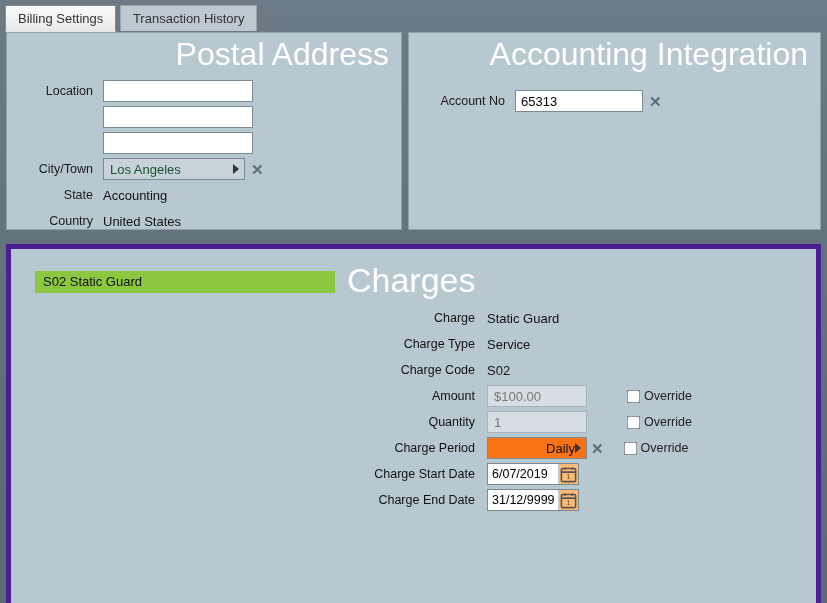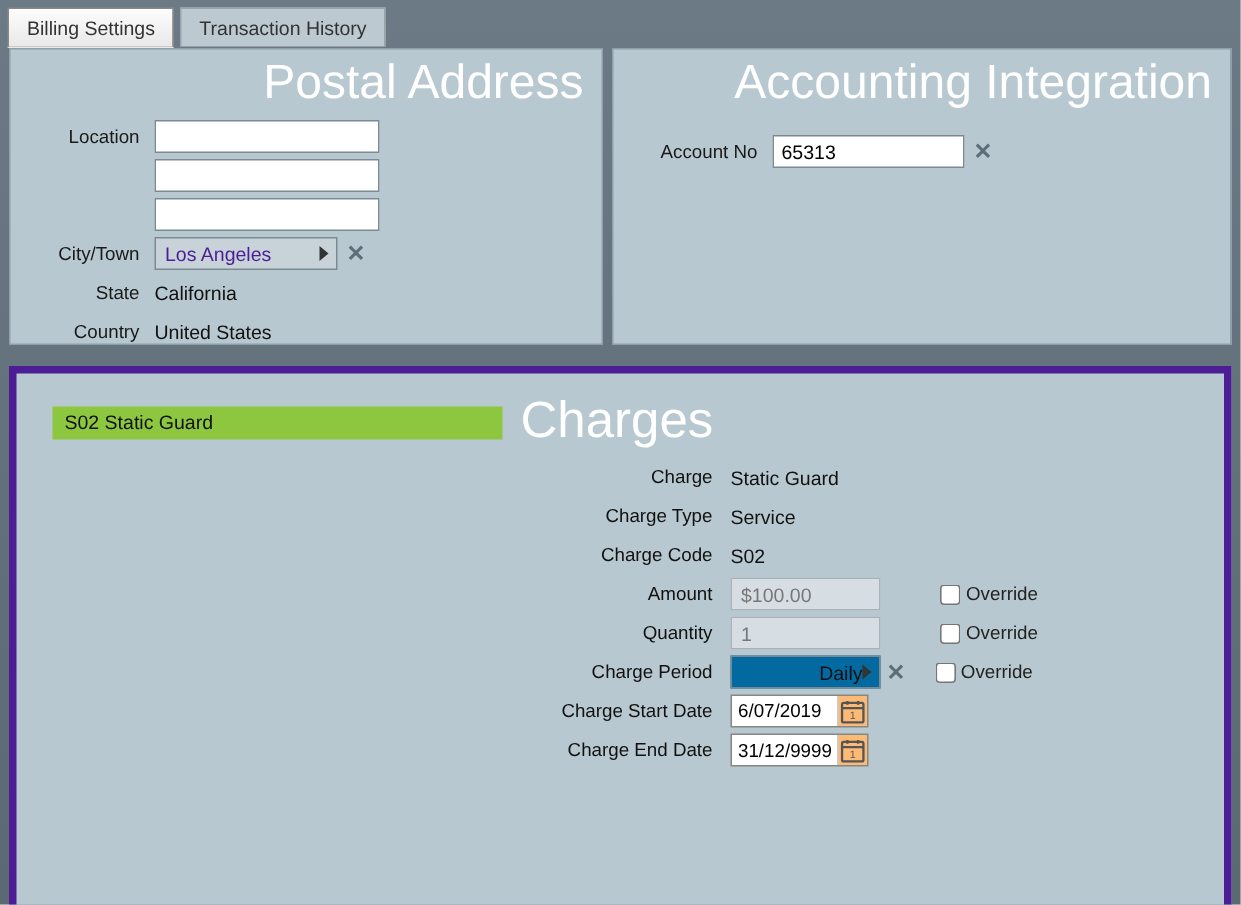--- a/index.html
+++ b/index.html
@@ -40,24 +40,24 @@
   .acct .form-row label { width:84px; }
   input.txt {
     height:22px; border:1px solid #7a8a93; background:#fff;
     padding:0 5px; font-size:13px; outline:none;
   }
   .txt.w150 { width:150px; }
   .txt.w128 { width:128px; }
   .ro-text { font-size:13px; color:#111; }
   .combo {
     display:inline-flex; align-items:center;
-    border:1px solid #7a8a93; height:22px; width:122px;
-    background:#c7d2d9; padding:0 2px 0 6px; font-size:13px; color:#4c1d95;
-  }
-  .combo.dis { background:#0369a1; color:#555; }
+    border:1px solid #7a8a93; height:22px; width:142px;
+    background:#c7d2d9; padding:0 2px 0 6px; font-size:13px; color:#14532d;
+  }
+  .combo.dis { background:#f97316; color:#555; }
   .combo span.val { flex:1; }
   .combo .arrow {
     width:0;height:0;border-top:5px solid transparent;border-bottom:5px solid transparent;
     border-left:6px solid #333; margin-right:3px;
   }
   .x-icon { color:#5e6e78; font-weight:bold; font-size:15px; margin-left:6px; cursor:pointer; line-height:1;}
   
   .charges-wrap { margin:14px 6px 0 6px; background:#b8c8d0; border:5px solid #4c1d95; height:408px; position:relative; padding:6px 16px;}
   .green-bar {
     position:absolute; left:24px; top:22px;
@@ -121,21 +121,21 @@
     <div class="form-row">
       <label>City/Town</label>
       <span class="combo">
         <span class="val">Los Angeles</span>
         <span class="arrow"></span>
       </span>
       <span class="x-icon">✕</span>
     </div>
     <div class="form-row">
       <label>State</label>
-      <span class="ro-text">California</span>
+      <span class="ro-text">Accounting</span>
     </div>
     <div class="form-row">
       <label>Country</label>
       <span class="ro-text">United States</span>
     </div>
   </div>
 
   <div class="panel acct">
     <h1>Accounting Integration</h1>
     <div style="height:8px"></div>

